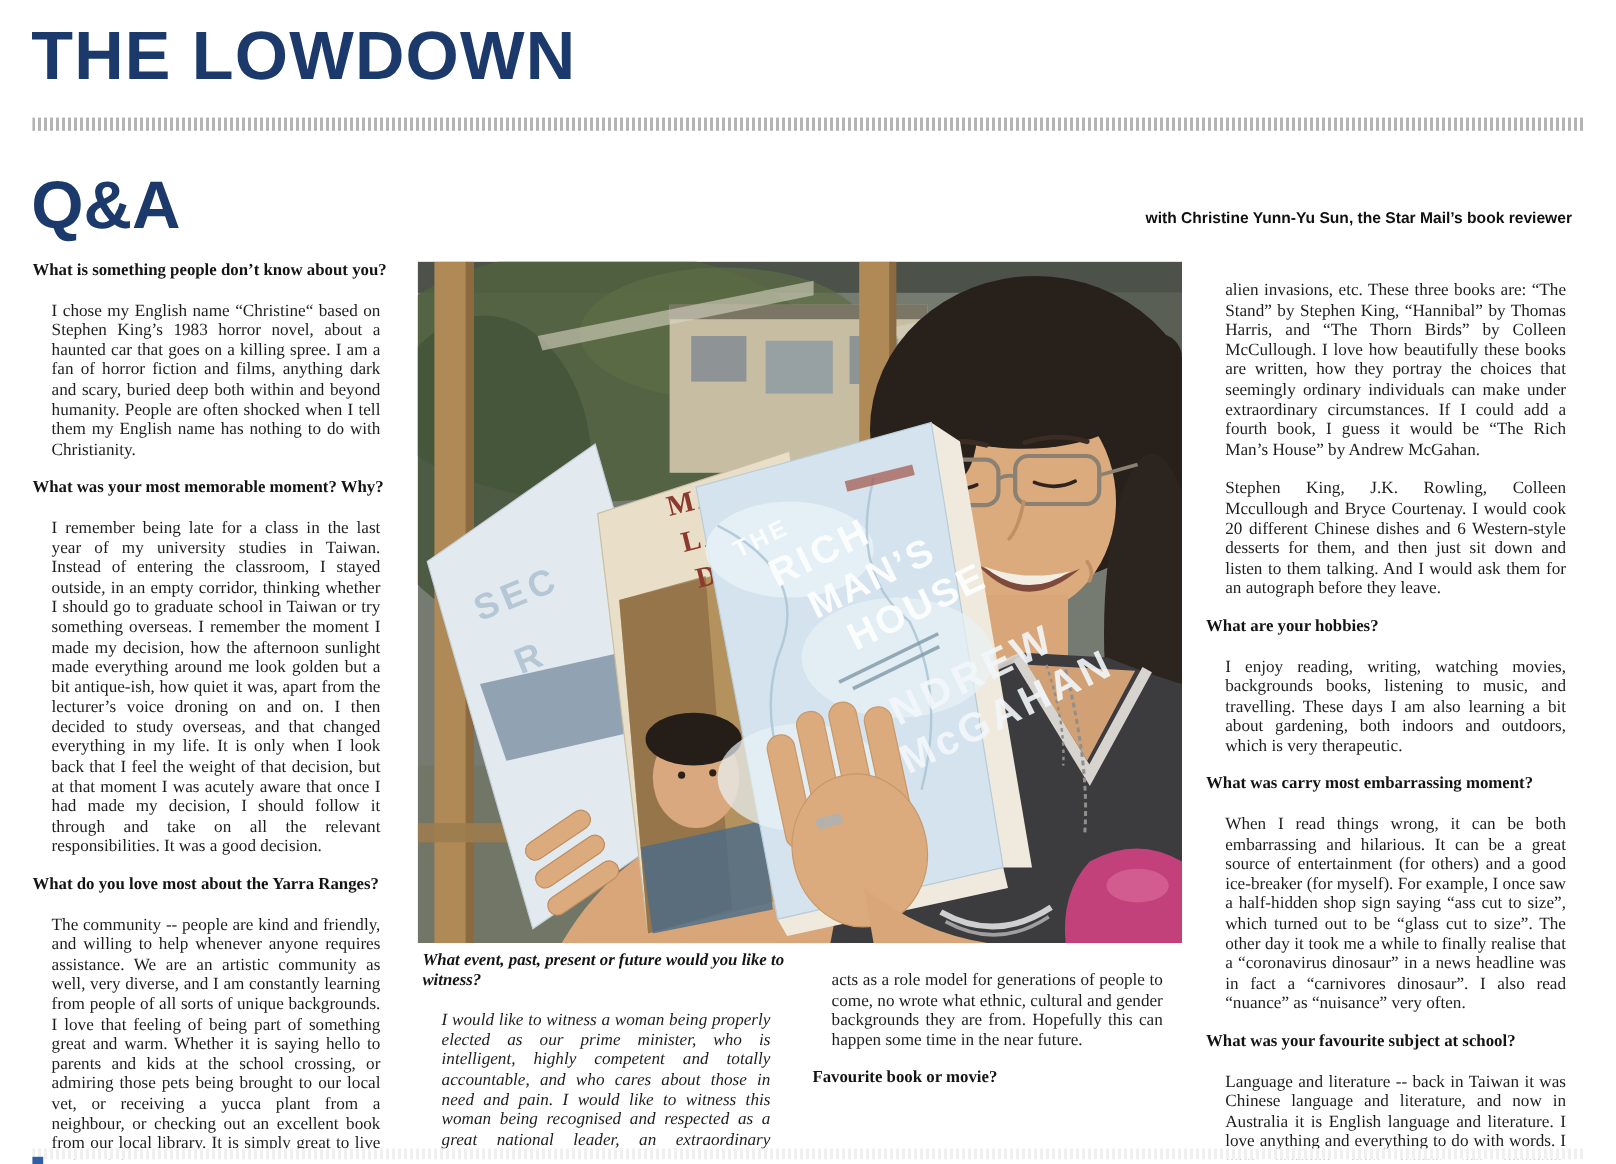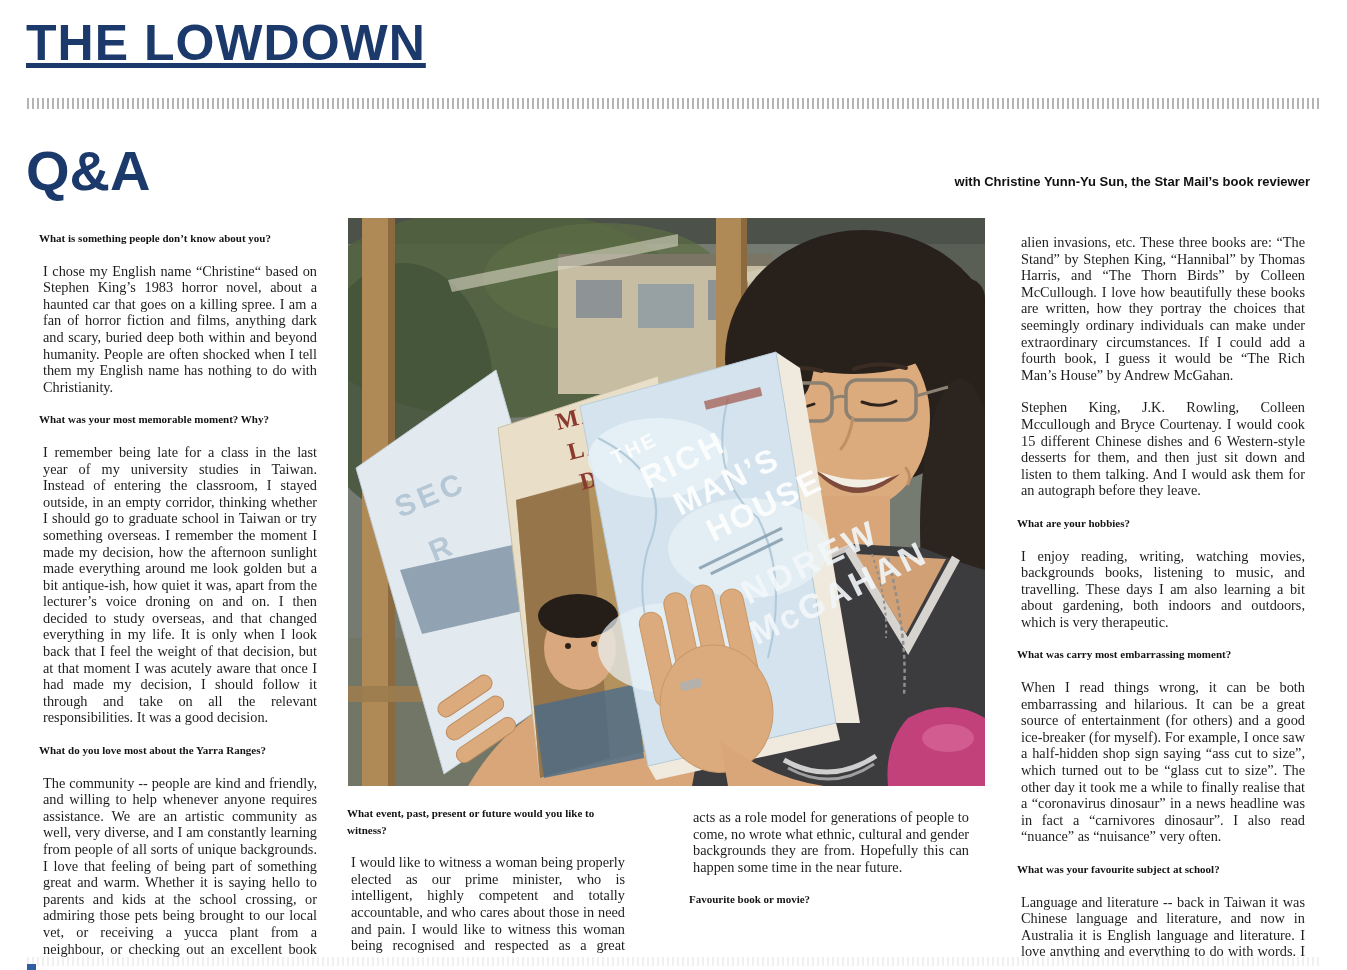--- a/index.html
+++ b/index.html
@@ -1,32 +1,32 @@
 <!DOCTYPE html>
 <html><head>
 <meta charset="utf-8">
 <style>
   html,body{margin:0;padding:0;background:#ffffff;}
   .page{position:relative;width:1347px;height:970px;background:#ffffff;overflow:hidden;
         font-family:"Liberation Serif",serif;color:#1d1d1d;}
   .masthead{position:absolute;left:26px;top:14px;font-family:"Liberation Sans",sans-serif;
-        font-weight:700;font-size:50px;letter-spacing:1px;color:#1b3a6b;text-decoration:underline;}
+        font-weight:700;font-size:57px;letter-spacing:1px;color:#1b3a6b;}
   .tickline{position:absolute;left:27px;top:98px;right:27px;height:11px;
         background:repeating-linear-gradient(90deg,#b4b4b4 0 2px,transparent 2px 5px);}
   .qa-title{position:absolute;left:26px;top:138px;font-family:"Liberation Sans",sans-serif;
         font-weight:700;font-size:56px;color:#1b3a6b;text-align:center;}
   .byline{position:absolute;right:37px;top:174px;font-family:"Liberation Sans",sans-serif;
         font-weight:700;font-size:13px;color:#101010;}
   .col{position:absolute;top:218px;}
   .col-left{left:27px;width:306px;height:748px;overflow:hidden;}
   .col-right{left:1005px;width:316px;height:748px;overflow:hidden;}
   .subcol{position:absolute;top:793px;height:172px;overflow:hidden;}
-  .mid1{left:335px;width:306px;}
+  .mid1{left:352px;width:306px;font-style:italic;}
   .mid2{left:677px;width:308px;}
-  p.q{margin:12px;font-weight:700;font-size:11px;line-height:16.6px;text-align:left;color:#141414;}
+  p.q{margin:0;font-weight:700;font-size:14px;line-height:16.6px;text-align:left;color:#141414;}
   p.a{margin:16px;font-size:14.3px;line-height:16.6px;text-align:justify;}
   .photo{position:absolute;left:348px;top:218px;width:637px;height:568px;overflow:hidden;}
   .photo svg{display:block;width:100%;height:100%;}
   .bottom-band{position:absolute;left:27px;right:27px;top:957px;height:9px;
         background:repeating-linear-gradient(90deg,#f0f0f0 0 2px,#ffffff 2px 5px);}
   .bottom-blue{position:absolute;left:27px;top:964px;width:9px;height:6px;background:#2e5fa3;}
 </style>
 </head>
 <body>
 
@@ -185,21 +185,21 @@
     <p class="q">What event, past, present or future would you like to witness?</p>
     <p class="a">I would like to witness a woman being properly elected as our prime minister, who is intelligent, highly competent and totally accountable, and who cares about those in need and pain. I would like to witness this woman being recognised and respected as a great national leader, an extraordinary individual, who</p>
   </div>
   <div class="subcol mid2">
     <p class="a">acts as a role model for generations of people to come, no wrote what ethnic, cultural and gender backgrounds they are from. Hopefully this can happen some time in the near future.</p>
     <p class="q">Favourite book or movie?</p>
   </div>
 
   <div class="col col-right">
     <p class="a">alien invasions, etc. These three books are: “The Stand” by Stephen King, “Hannibal” by Thomas Harris, and “The Thorn Birds” by Colleen McCullough. I love how beautifully these books are written, how they portray the choices that seemingly ordinary individuals can make under extraordinary circumstances. If I could add a fourth book, I guess it would be “The Rich Man’s House” by Andrew McGahan.</p>
-    <p class="a">Stephen King, J.K. Rowling, Colleen Mccullough and Bryce Courtenay. I would cook 15 different Chinese dishes and 6 Western-style desserts for them, and then just sit down and listen to them talking. And I would ask them for an autograph before they leave.</p>
+    <p class="a">Stephen King, J.K. Rowling, Colleen Mccullough and Bryce Courtenay. I would cook 20 different Chinese dishes and 6 Western-style desserts for them, and then just sit down and listen to them talking. And I would ask them for an autograph before they leave.</p>
     <p class="q">What are your hobbies?</p>
     <p class="a">I enjoy reading, writing, watching movies, backgrounds books, listening to music, and travelling. These days I am also learning a bit about gardening, both indoors and outdoors, which is very therapeutic.</p>
     <p class="q">What was carry most embarrassing moment?</p>
     <p class="a">When I read things wrong, it can be both embarrassing and hilarious. It can be a great source of entertainment (for others) and a good ice-breaker (for myself). For example, I once saw a half-hidden shop sign saying “ass cut to size”, which turned out to be “glass cut to size”. The other day it took me a while to finally realise that a “coronavirus dinosaur” in a news headline was in fact a “carnivores dinosaur”. I also read “nuance” as “nuisance” very often.</p>
     <p class="q">What was your favourite subject at school?</p>
     <p class="a">Language and literature -- back in Taiwan it was Chinese language and literature, and now in Australia it is English language and literature. I love anything and everything to do with words. I love learning how words are invented, interpreted and enriched, and how words can inform and empower people. Hopefully I can get to learn Auslan in the near future.</p>
   </div>
 
   <div class="bottom-band"></div>
   <div class="bottom-blue"></div>

